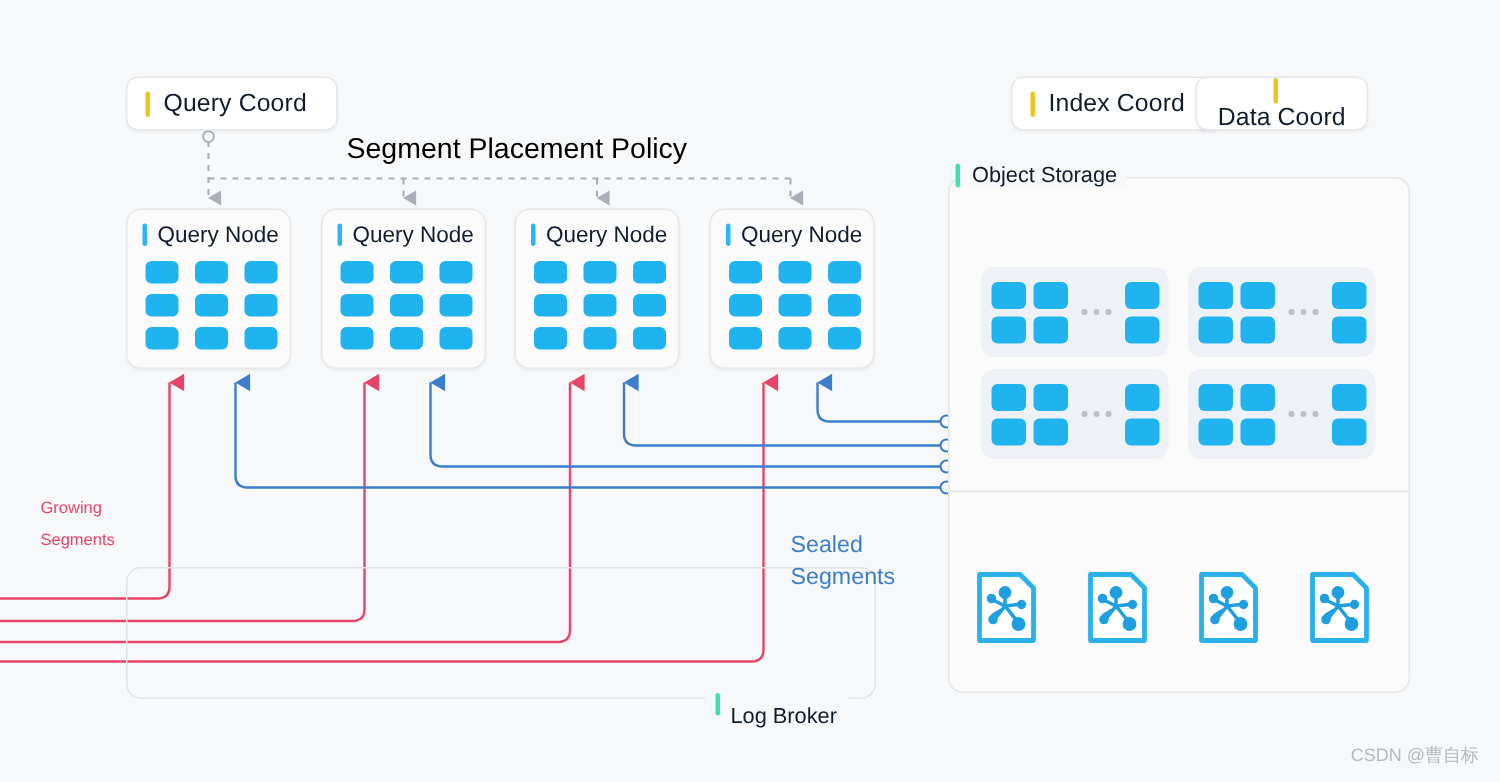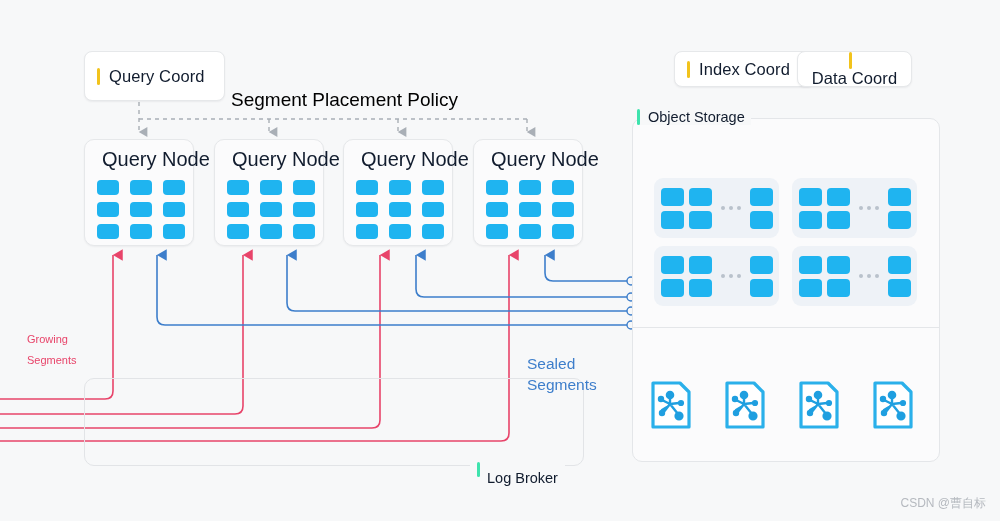--- a/index.html
+++ b/index.html
@@ -25,34 +25,34 @@
   }
   .pill .bar{
     width:3px;height:17px;border-radius:2px;flex:0 0 auto;margin-right:9px;
   }
   .pill .ttl{
     font-size:16.5px;color:#111c2e;letter-spacing:.1px;white-space:nowrap;
   }
   .bar-yellow{background:#f2c31c;}
 
   
-  #query-coord{left:84px;top:51px;width:141px;height:50px;padding:0 12px;}
+  #query-coord{left:84px;top:51px;width:141px;height:36px;padding:0 12px;}
   #index-coord{left:631px;top:51px;width:141px;height:36px;padding:0 12px;margin-left:43px;}
   #data-coord{left:797px;top:51px;width:115px;height:36px;padding:0 12px;flex-direction:column;}
 
   
   .qnode{
     position:absolute;top:139px;width:110px;height:107px;
     background:#fbfbfc;border:1px solid #e6e8ea;border-radius:10px;
     box-shadow:0 1px 2px rgba(16,24,40,.05);
     box-sizing:border-box;z-index:6;
   }
   .qnode .head{display:flex;align-items:center;padding:8px 0 0 10px;}
   .qnode .head .bar{width:3px;height:15px;border-radius:2px;background:#29b6f6;margin-right:7px;}
-  .qnode .head .ttl{font-size:20px;color:#111c2e;white-space:nowrap;}
+  .qnode .head .ttl{font-size:15px;color:#111c2e;white-space:nowrap;}
   .grid3{
     display:grid;grid-template-columns:repeat(3,22px);
     grid-template-rows:repeat(3,15px);
     gap:7px 11px;
     margin:9px 0 0 12px;
   }
   .sq{background:#1fb4f0;border-radius:4px;}
 
   
   #object-storage{

